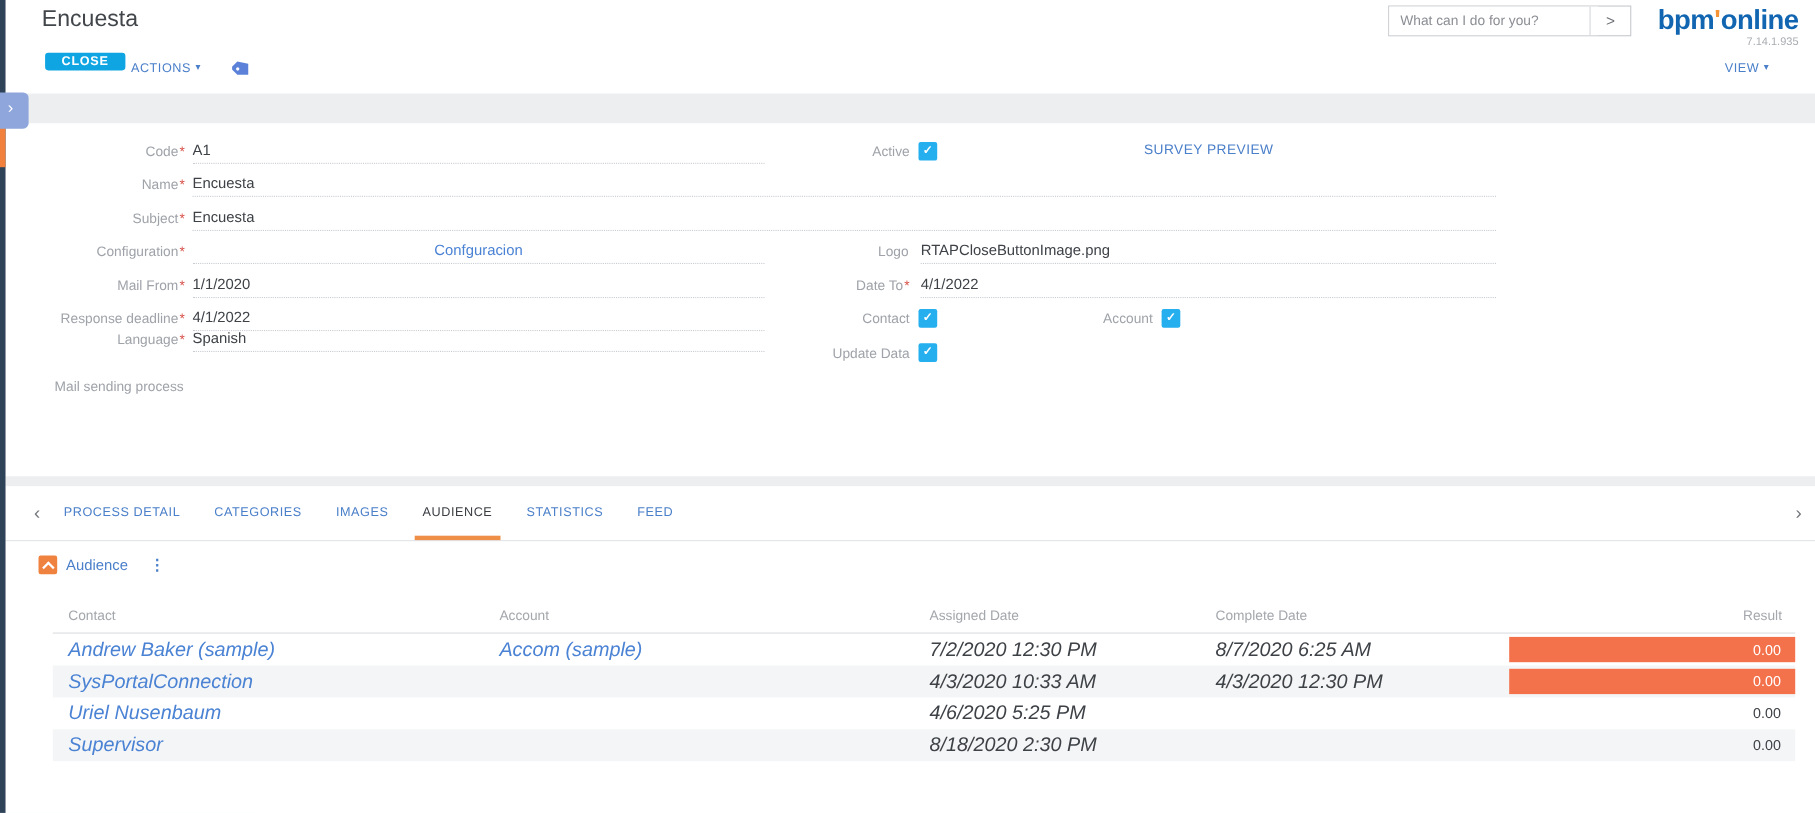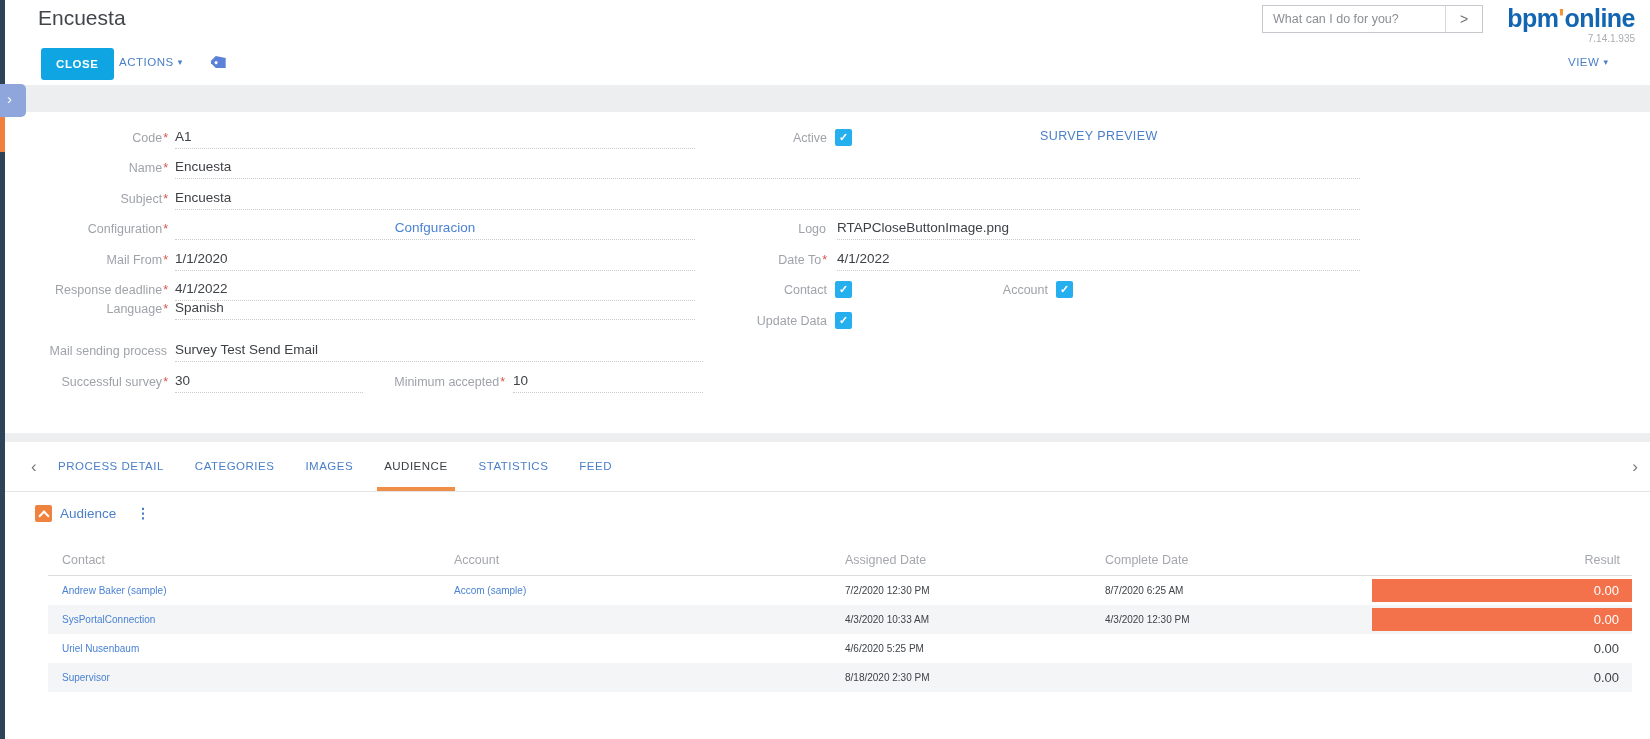--- a/index.html
+++ b/index.html
@@ -16,21 +16,21 @@
   .topbar{position:absolute;left:5px;top:0;right:0;height:85px;background:#fff;}
   .page-title{position:absolute;left:33px;top:6px;font-size:21px;color:#42464B;}
   .search-box{position:absolute;left:1257px;top:5px;width:221px;height:28px;border:1px solid #C6C9CE;background:#fff;box-sizing:border-box;}
   .search-box input{position:absolute;left:0;top:0;width:180px;height:26px;border:none;outline:none;padding:0 0 0 10px;font-family:"Liberation Sans",sans-serif;font-size:12.5px;color:#54575C;}
   .search-box input::placeholder{color:#8B8E94;}
   .search-go{position:absolute;right:0;top:0;width:36px;height:26px;border-left:1px solid #D5D8DC;text-align:center;line-height:26px;font-size:14px;color:#6F7277;cursor:pointer;}
   .brand{position:absolute;left:1480px;top:4px;width:150px;text-align:right;white-space:nowrap;}
   .brand .b1,.brand .b2{font-size:25px;font-weight:700;color:#1266B1;letter-spacing:-0.5px;}
   .brand .ap{font-size:25px;font-weight:700;color:#F59335;}
   .brand-version{position:absolute;left:1480px;top:33px;width:150px;text-align:right;font-size:10px;color:#A9ACB1;}
-  .btn-close{position:absolute;left:36px;top:48px;height:32px;padding:0 15px;background:#0FA5E3;border:none;border-radius:3px;color:#fff;font-family:"Liberation Sans",sans-serif;font-size:11.5px;font-weight:700;letter-spacing:0.6px;cursor:pointer;}
+  .btn-close{position:absolute;left:36px;top:48px;height:16px;padding:0 15px;background:#0FA5E3;border:none;border-radius:3px;color:#fff;font-family:"Liberation Sans",sans-serif;font-size:11.5px;font-weight:700;letter-spacing:0.6px;cursor:pointer;}
   .btn-actions{position:absolute;left:114px;top:48px;height:28px;line-height:28px;color:#4A7FC9;font-size:11.5px;letter-spacing:0.5px;cursor:pointer;}
   .caret{font-size:9px;margin-left:4px;position:relative;top:-1px;}
   .tag-icon{position:absolute;left:206px;top:54px;width:18px;height:18px;cursor:pointer;}
   .btn-view{position:absolute;left:1563px;top:48px;height:28px;line-height:28px;color:#4A7FC9;font-size:11.5px;letter-spacing:0.5px;cursor:pointer;}
 
   
   .card1{position:absolute;left:5px;top:112px;right:0;height:321px;background:#fff;}
   .card2{position:absolute;left:5px;top:442px;right:0;bottom:0;background:#fff;}
 
   
@@ -59,21 +59,21 @@
   .sect-toggle i{position:absolute;left:4.5px;top:6.5px;width:6px;height:6px;border-left:2px solid #fff;border-top:2px solid #fff;transform:rotate(45deg);}
   .sect-title{position:absolute;left:55px;top:1px;font-size:13.5px;color:#4A7FC9;cursor:pointer;}
   .sect-kebab{position:absolute;left:131px;top:0;font-size:14px;font-weight:700;color:#4A7FC9;cursor:pointer;}
 
   
   .tbl-head{position:absolute;left:0;top:103px;right:0;height:30px;}
   .th{position:absolute;top:0;line-height:30px;font-size:12.5px;color:#A4A7AC;white-space:nowrap;}
   .tbl-head-border{position:absolute;left:43px;right:18px;top:133px;border-bottom:1px solid #DADDE0;}
   .trow{position:absolute;left:43px;right:18px;height:29px;}
   .trow.stripe{background:#F4F5F6;}
-  .tc{position:absolute;top:0;line-height:29px;font-size:10px;white-space:nowrap;}
+  .tc{position:absolute;top:0;line-height:29px;font-size:18px;white-space:nowrap;font-style:italic;}
   .tc.link{color:#4A82D4;cursor:pointer;}
   .tc.plain{color:#3E4247;}
   .rbar{position:absolute;right:0;top:3px;width:260px;height:23px;background:#F3724C;}
   .rbar span{position:absolute;right:13px;top:0;line-height:23px;color:#fff;font-size:13px;}
   .rplain{position:absolute;right:13px;top:0;line-height:29px;color:#3E4247;font-size:13px;}
 </style>
 </head>
 <body>
 
 <div class="page">
@@ -141,36 +141,29 @@
       <div class="fval" style="left:170px;width:520px">4/1/2022</div>
     </div>
 
     <div class="frow" style="top:185px">
       <div class="flbl" style="left:15px;width:148px"><span>Language</span><span class="req">*</span></div>
       <div class="fval" style="left:170px;width:520px">Spanish</div>
     </div>
 
     <div class="frow" style="top:227px">
       <div class="flbl" style="left:15px;width:148px"><span>Mail sending process</span><span class="req"></span></div>
-      <div class="fval" style="left:170px;width:528px">Survey  Test Send Email</div>
     </div>
     <div class="mail-search">
       <svg width="18" height="18" viewBox="0 0 18 18">
         <circle cx="7.5" cy="7.5" r="5.5" fill="none" stroke="#9A9DA2" stroke-width="1.4"></circle>
         <line x1="11.8" y1="11.8" x2="16" y2="16" stroke="#9A9DA2" stroke-width="1.4"></line>
       </svg>
     </div>
     <div class="mail-clear">✕</div>
 
-    <div class="frow" style="top:258px">
-      <div class="flbl" style="left:15px;width:148px"><span>Successful survey</span><span class="req">*</span></div>
-      <div class="fval" style="left:170px;width:188px">30</div>
-      <div class="flbl" style="left:360px;width:140px"><span>Minimum accepted</span><span class="req">*</span></div>
-      <div class="fval" style="left:508px;width:190px">10</div>
-    </div>
 
     <div class="frow" style="top:14px">
       <div class="flbl" style="left:685px;width:137px"><span>Active</span></div>
       <div class="cb" style="left:830px">
           <span>✓</span>
         </div>
     </div>
     <div class="preview-link" style="top:17px">SURVEY PREVIEW</div>
 
     <div class="frow" style="top:105px">

